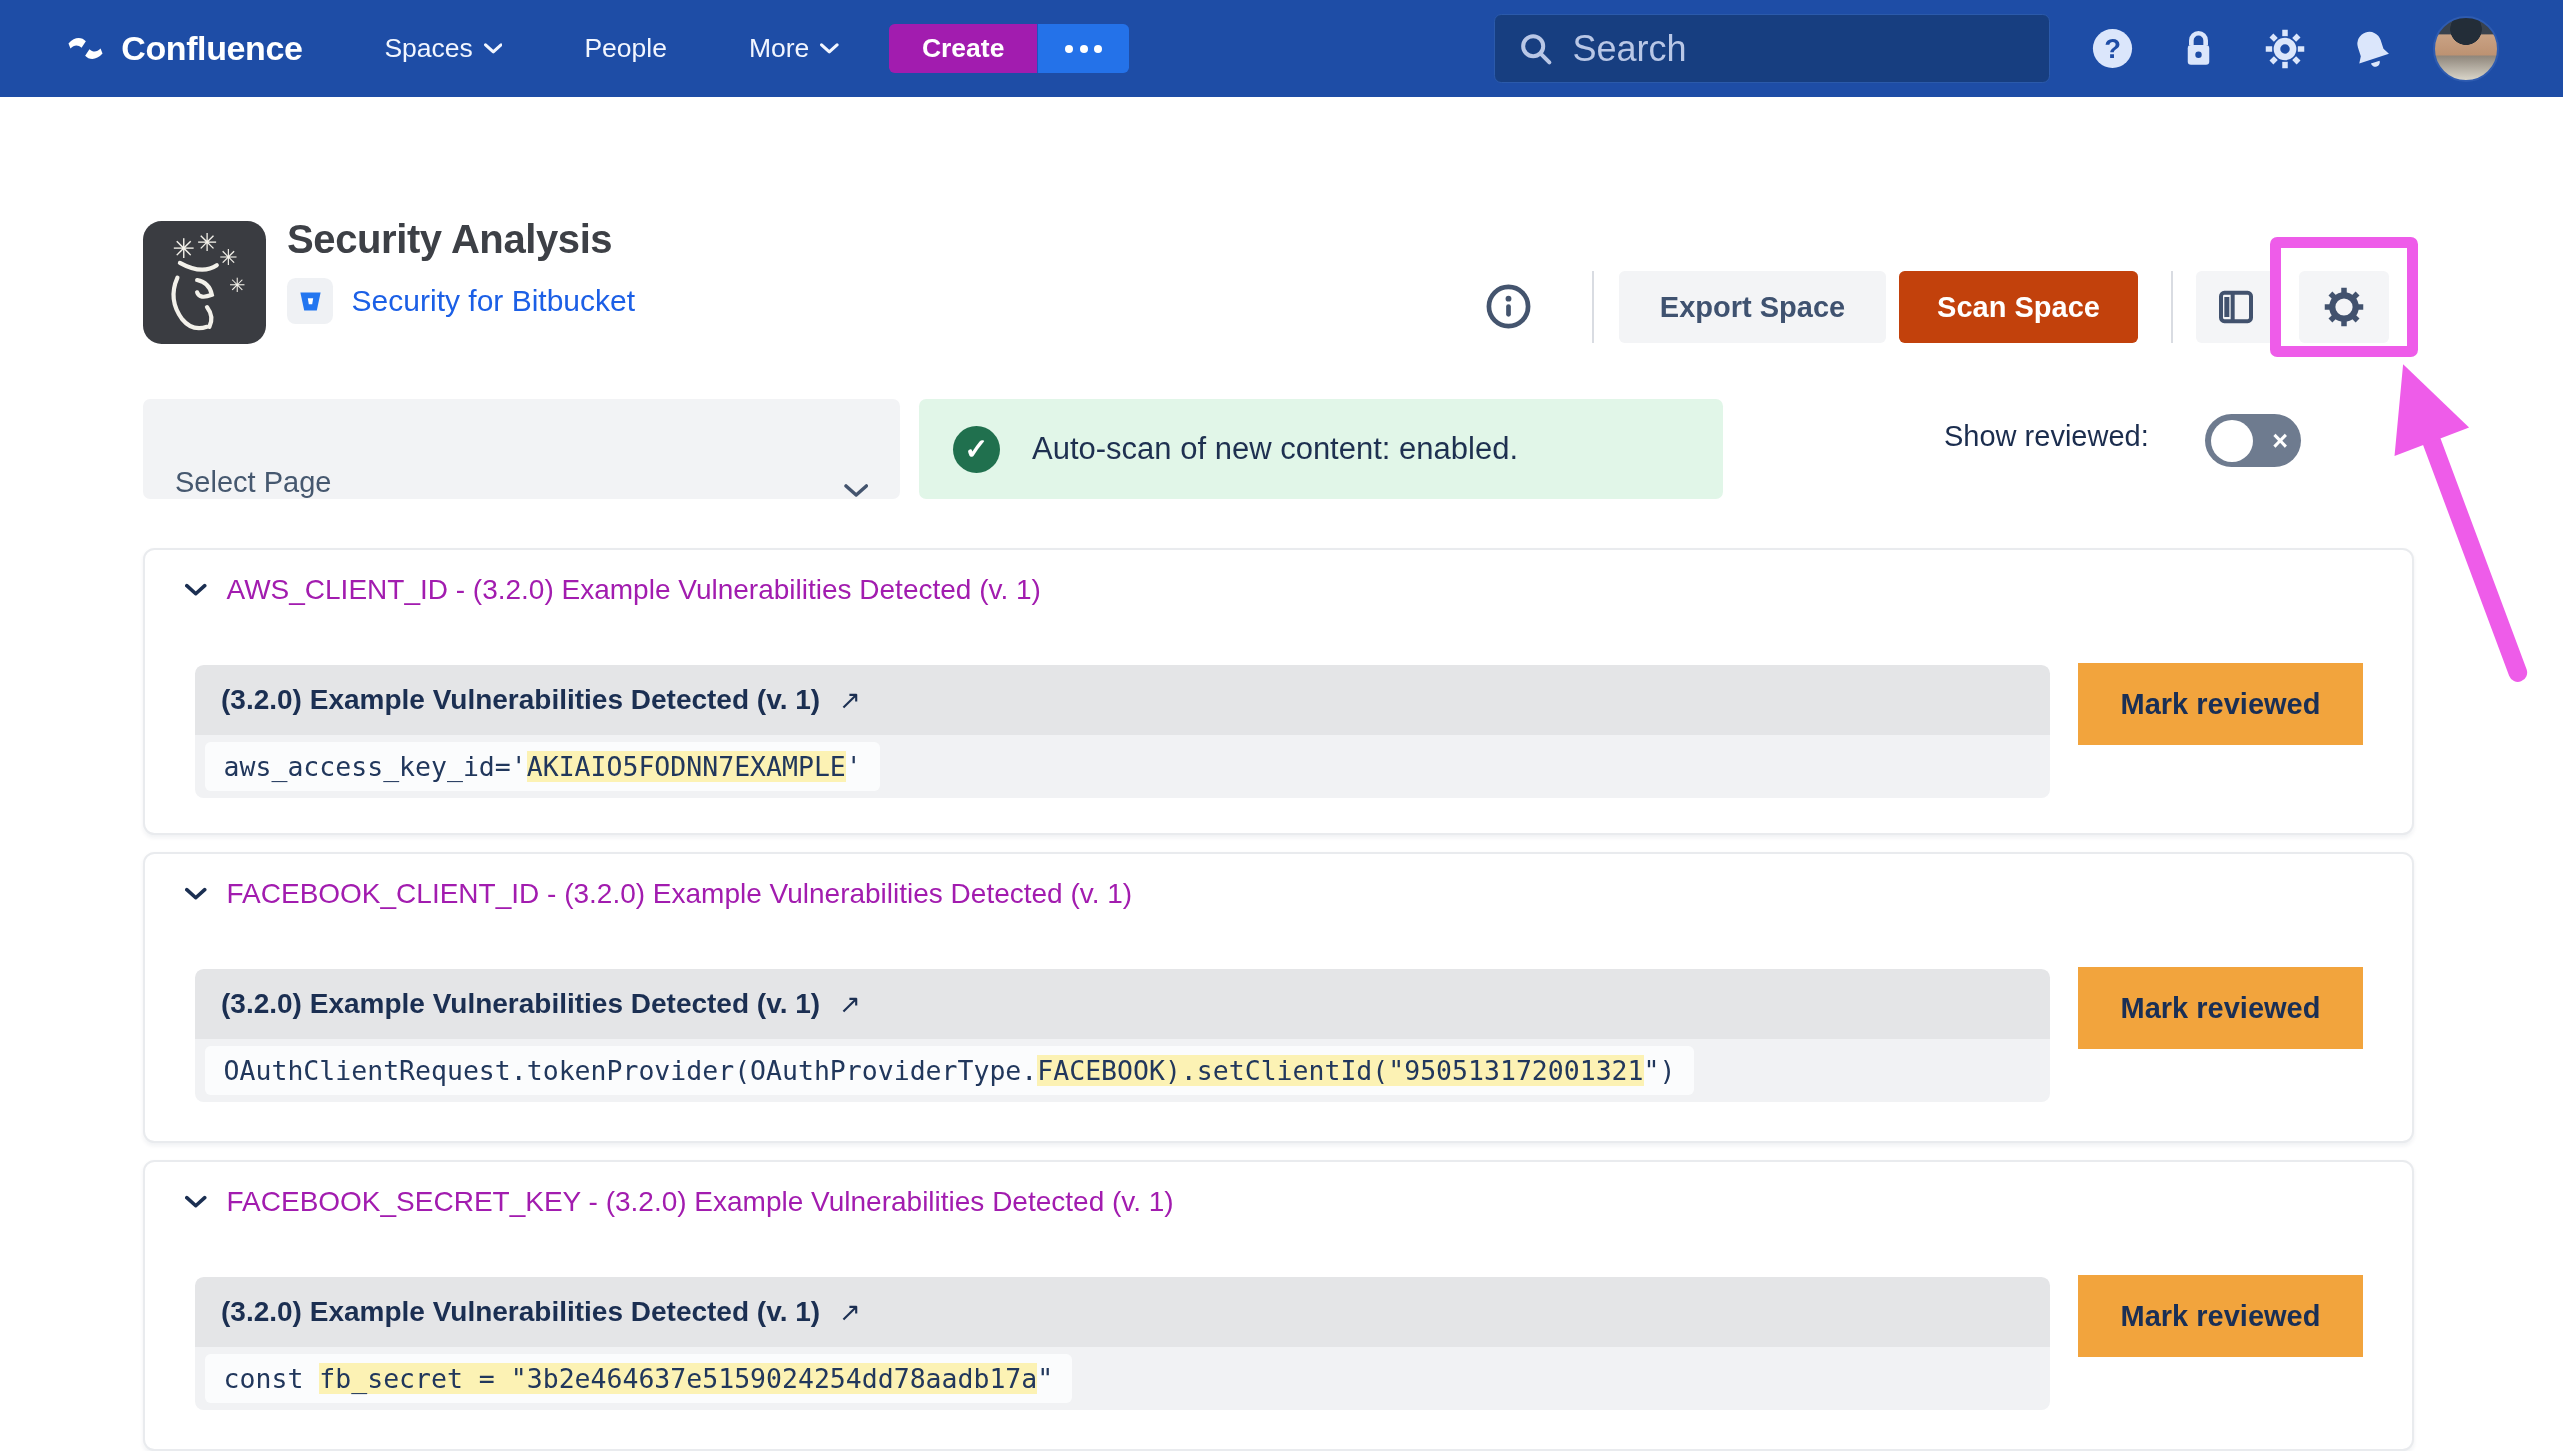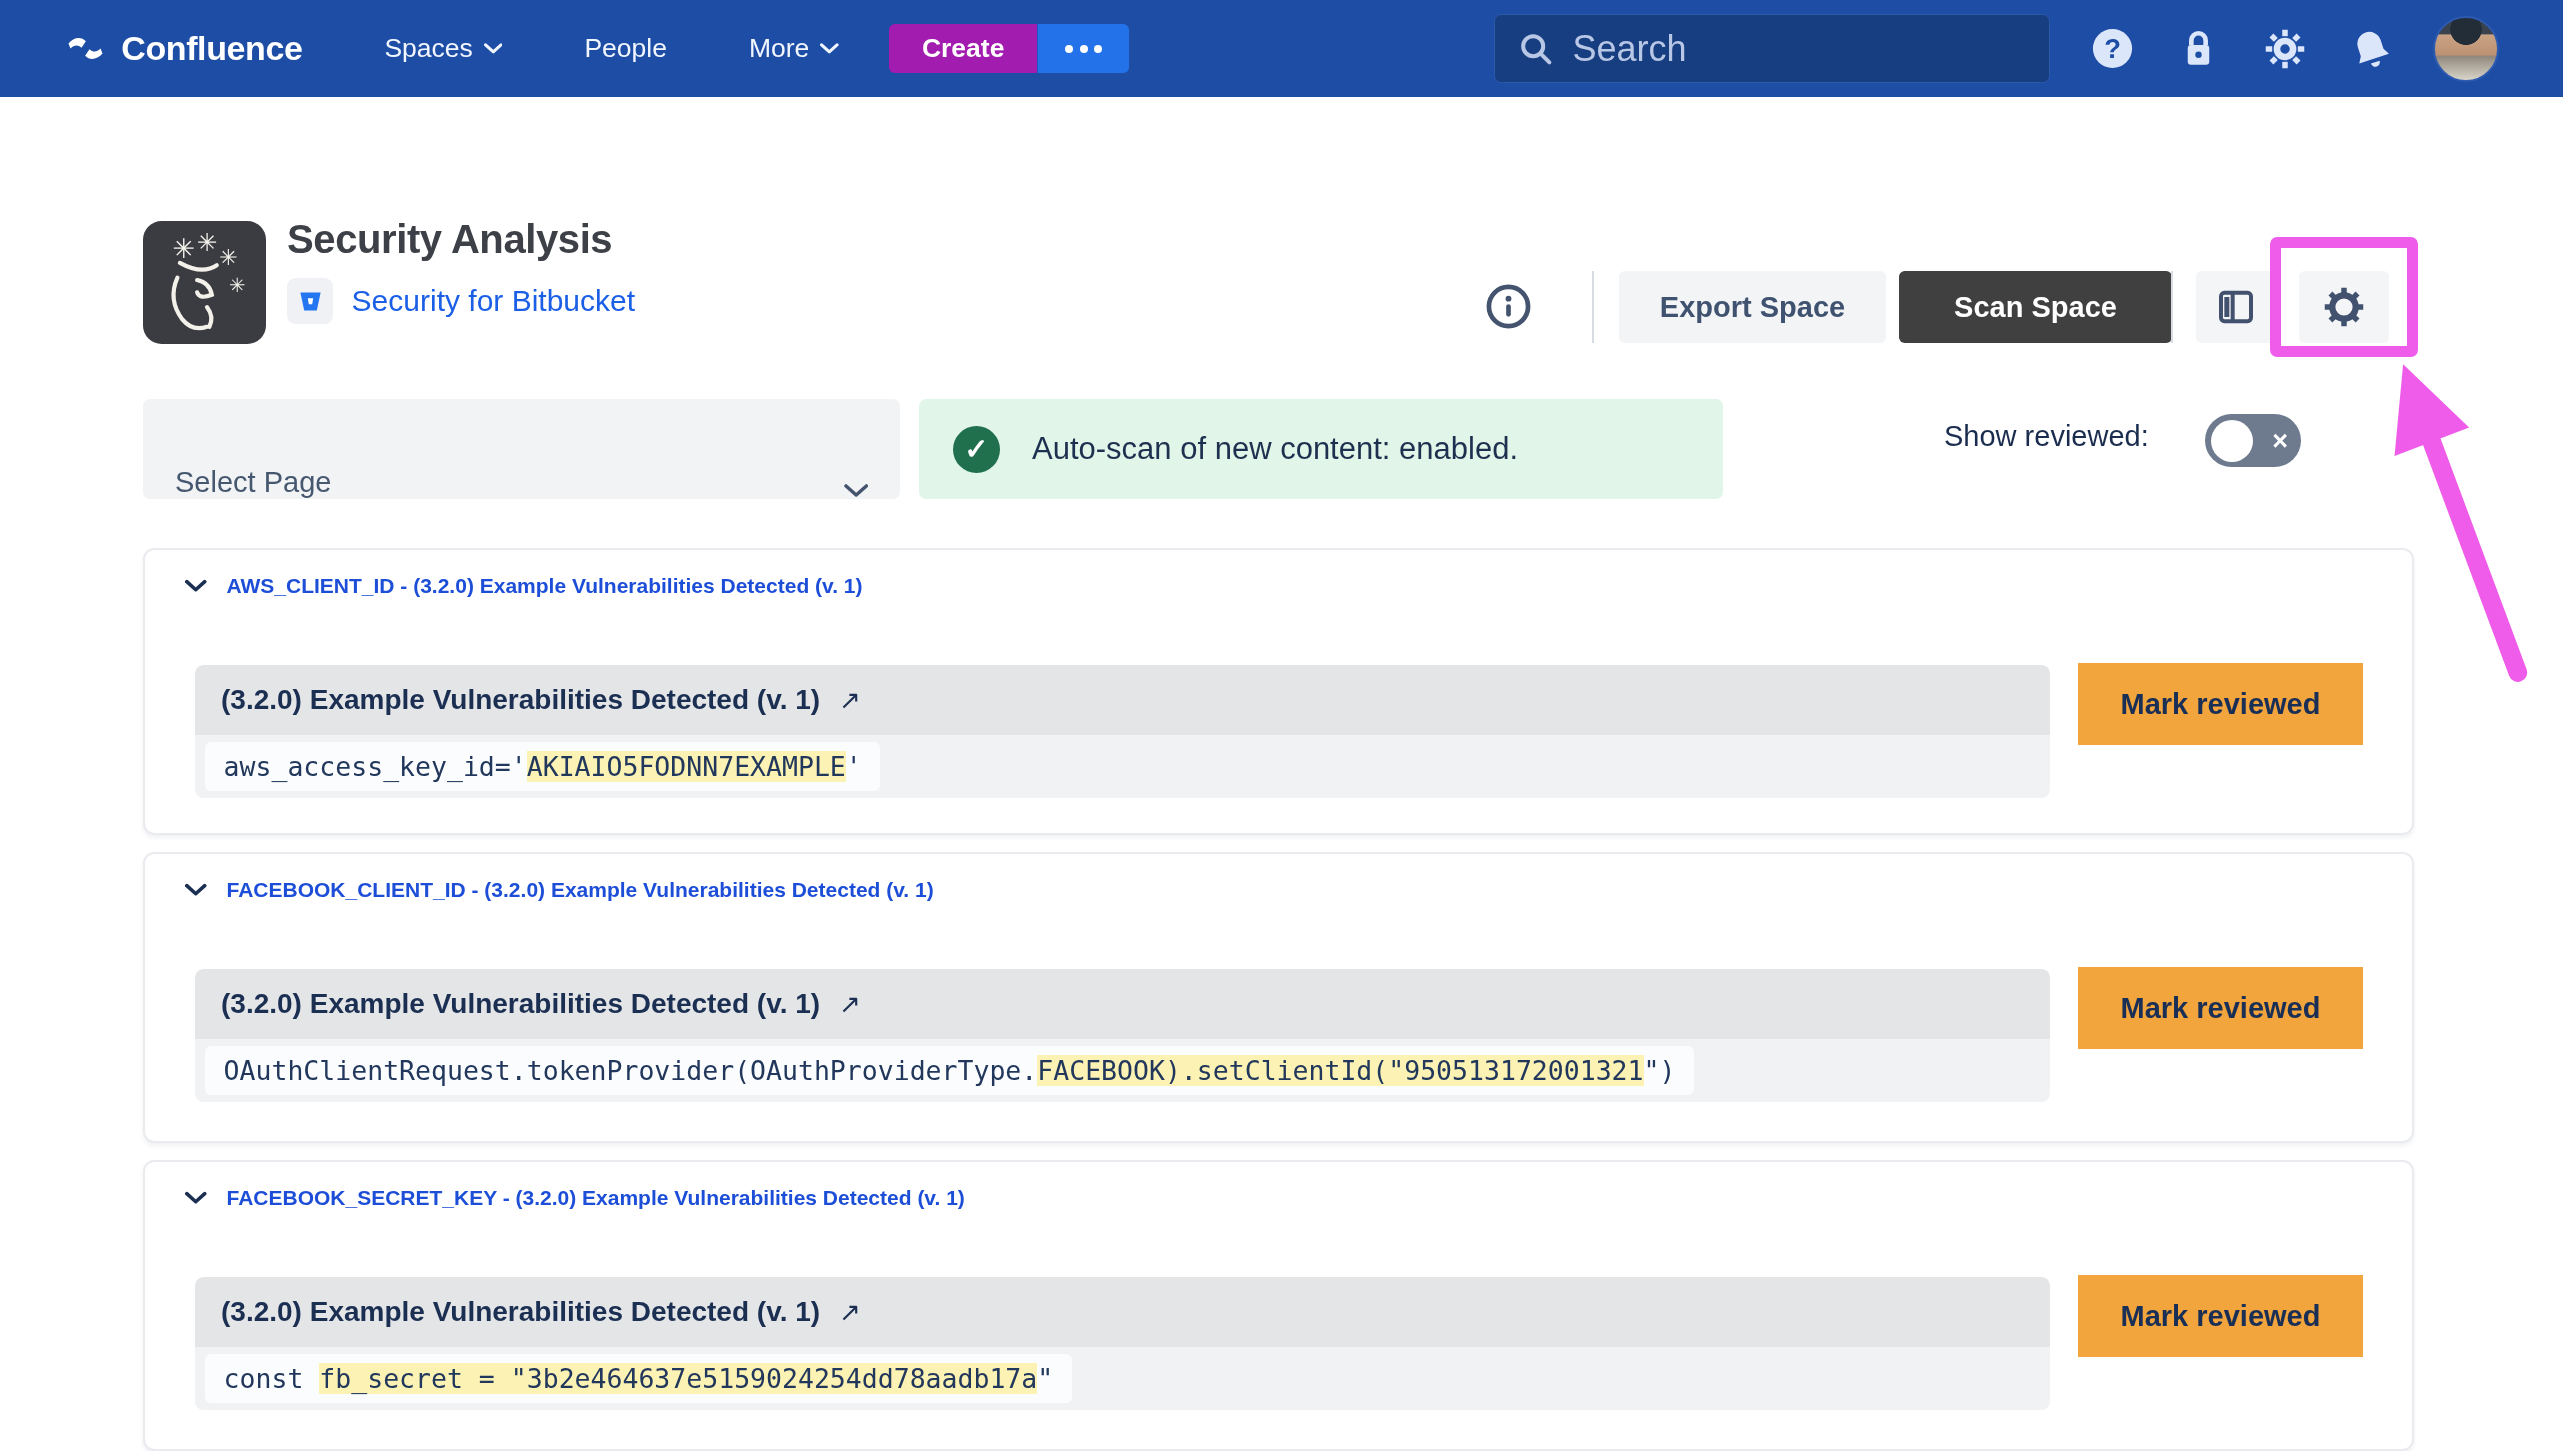--- a/index.html
+++ b/index.html
@@ -62,21 +62,21 @@
   .space-row { display:flex; align-items:center; gap:18.6px; margin-top:16px; }
   .bb-badge { width:46px; height:46px; border-radius:8.6px; background:#eff1f4; display:flex; align-items:center; justify-content:center; }
   .space-link { font-size:30px; color:#1b5fe6; cursor:pointer; }
 
   .info-btn { position:absolute; left:1485px; top:283px; width:47px; height:47px; color:#44546e; cursor:pointer; }
   .vdiv { position:absolute; top:271px; width:2.2px; height:72px; background:#d9dce2; }
   .vdiv.d1 { left:1592px; } .vdiv.d2 { left:2171px; }
   .btn { position:absolute; top:271px; height:72px; border:none; border-radius:5.7px; font-family:"Liberation Sans", sans-serif;
          font-size:29px; font-weight:600; display:flex; align-items:center; justify-content:center; cursor:pointer; }
   .btn-export { left:1619px; width:267px; background:#f3f4f6; color:#3f5270; }
-  .btn-scan   { left:1899px; width:273px; background:#404040; color:#ffffff; }
+  .btn-scan   { left:1899px; width:239px; background:#c2410c; color:#ffffff; }
   .btn-layout { left:2196px; width:80px; background:#f4f5f7; color:#42526e; }
   .btn-gear   { left:2299px; width:90px; background:#f4f5f7; color:#42526e; }
 
   
   .anno-box {
     position:absolute; left:2270px; top:237px; width:148px; height:120px;
     border:11.5px solid #ee5ce9; border-radius:7.2px; z-index:40; pointer-events:none;
   }
   .anno-arrow { position:absolute; left:0; top:0; z-index:40; pointer-events:none; }
 
@@ -109,21 +109,21 @@
   .card {
     position:absolute; left:143px; width:2271px;
     background:#fff; border:2.2px solid #e9ebee; border-radius:11.5px;
     box-shadow:0 2.2px 4.3px rgba(9,30,66,0.06);
   }
   .card1 { top:548px;  height:287px; }
   .card2 { top:852px; height:291px; }
   .card3 { top:1160px; height:291px; }
   .card-head { display:flex; align-items:center; gap:20px; margin:24.4px 0 0 40px; }
   .card-head .chev-card { width:21.5px; height:14.3px; color:#1b2f52; cursor:pointer; flex:0 0 auto; }
-  .card-title { font-size:21px; font-weight:700; color:#1d4ed8; }
+  .card-title { font-size:28px; font-weight:400; color:#a21caf; }
   .panel-bar {
     position:absolute; left:50px; top:115px; width:1855px; height:70px;
     background:#e4e5e7; border-radius:8.6px 8.6px 0 0; display:flex; align-items:center; padding:0 26px; gap:19px;
   }
   .panel-title { font-size:28px; font-weight:700; color:#1b2f52; cursor:pointer; }
   .panel-arrow { font-size:26px; font-weight:400; color:#1b2f52; cursor:pointer; }
   .code-row {
     position:absolute; left:50px; top:185px; width:1855px; height:63px;
     background:#f1f2f4; border-radius:0 0 8.6px 8.6px; display:flex; align-items:center;
   }

